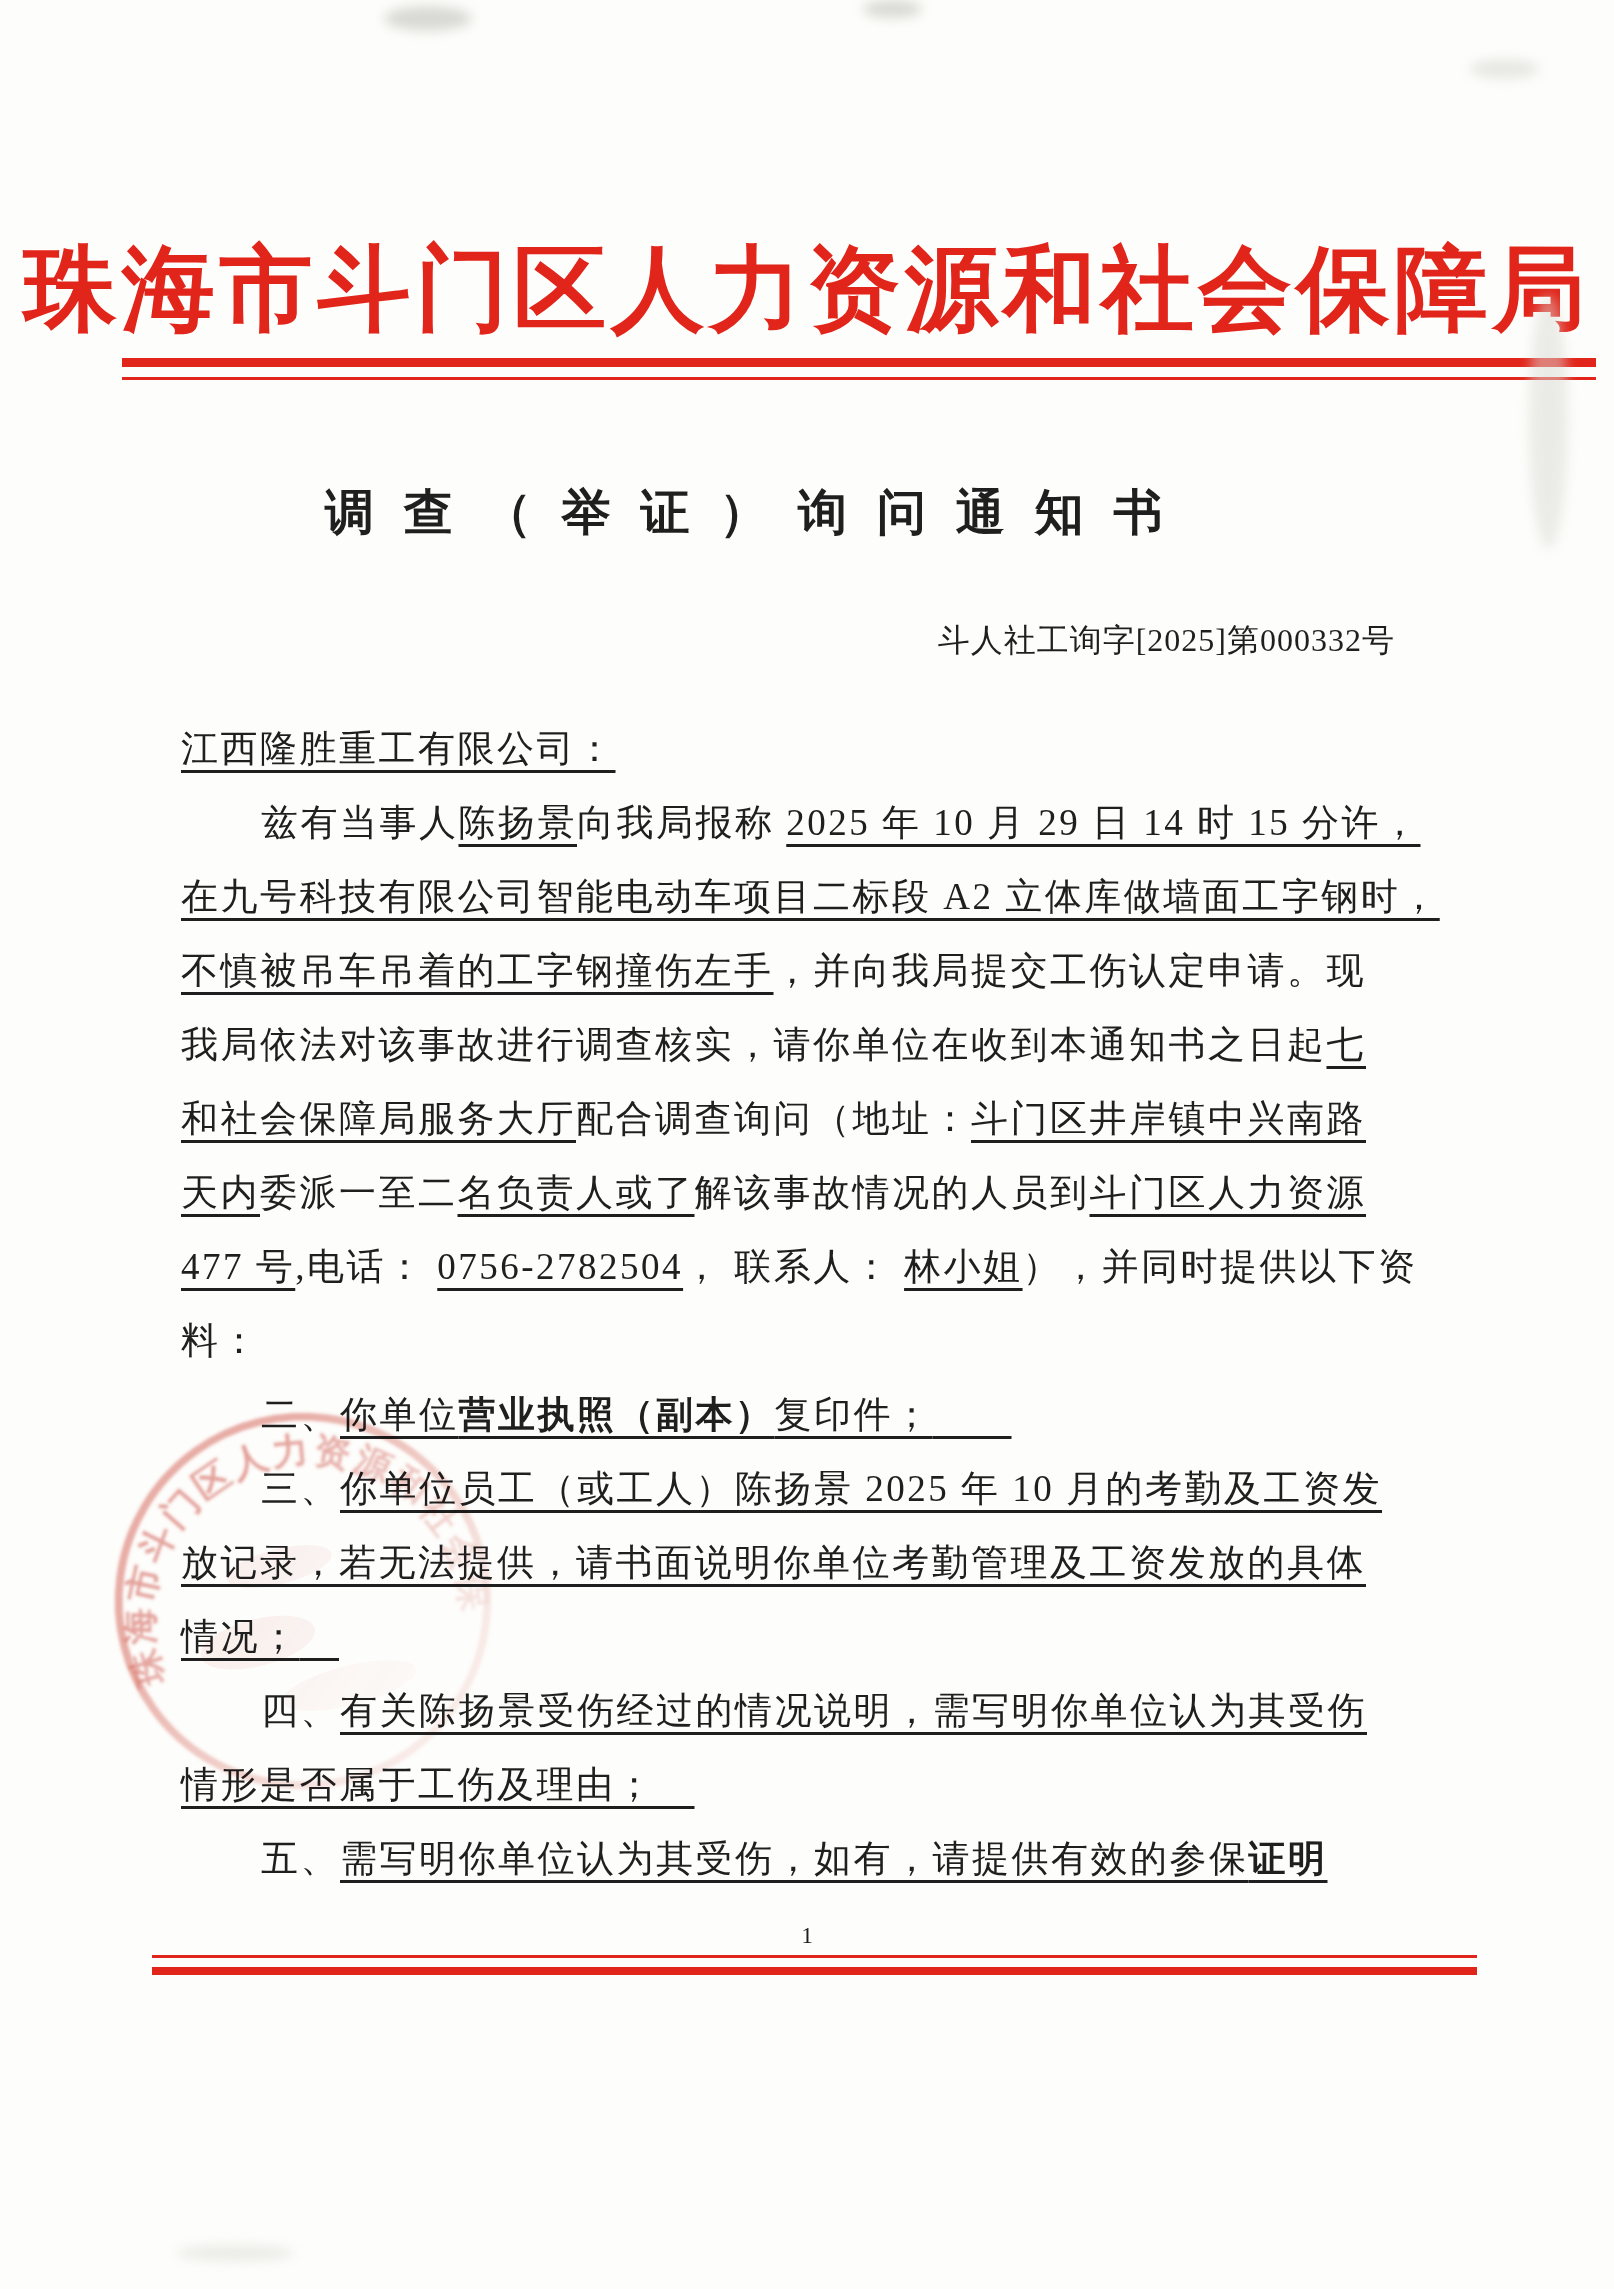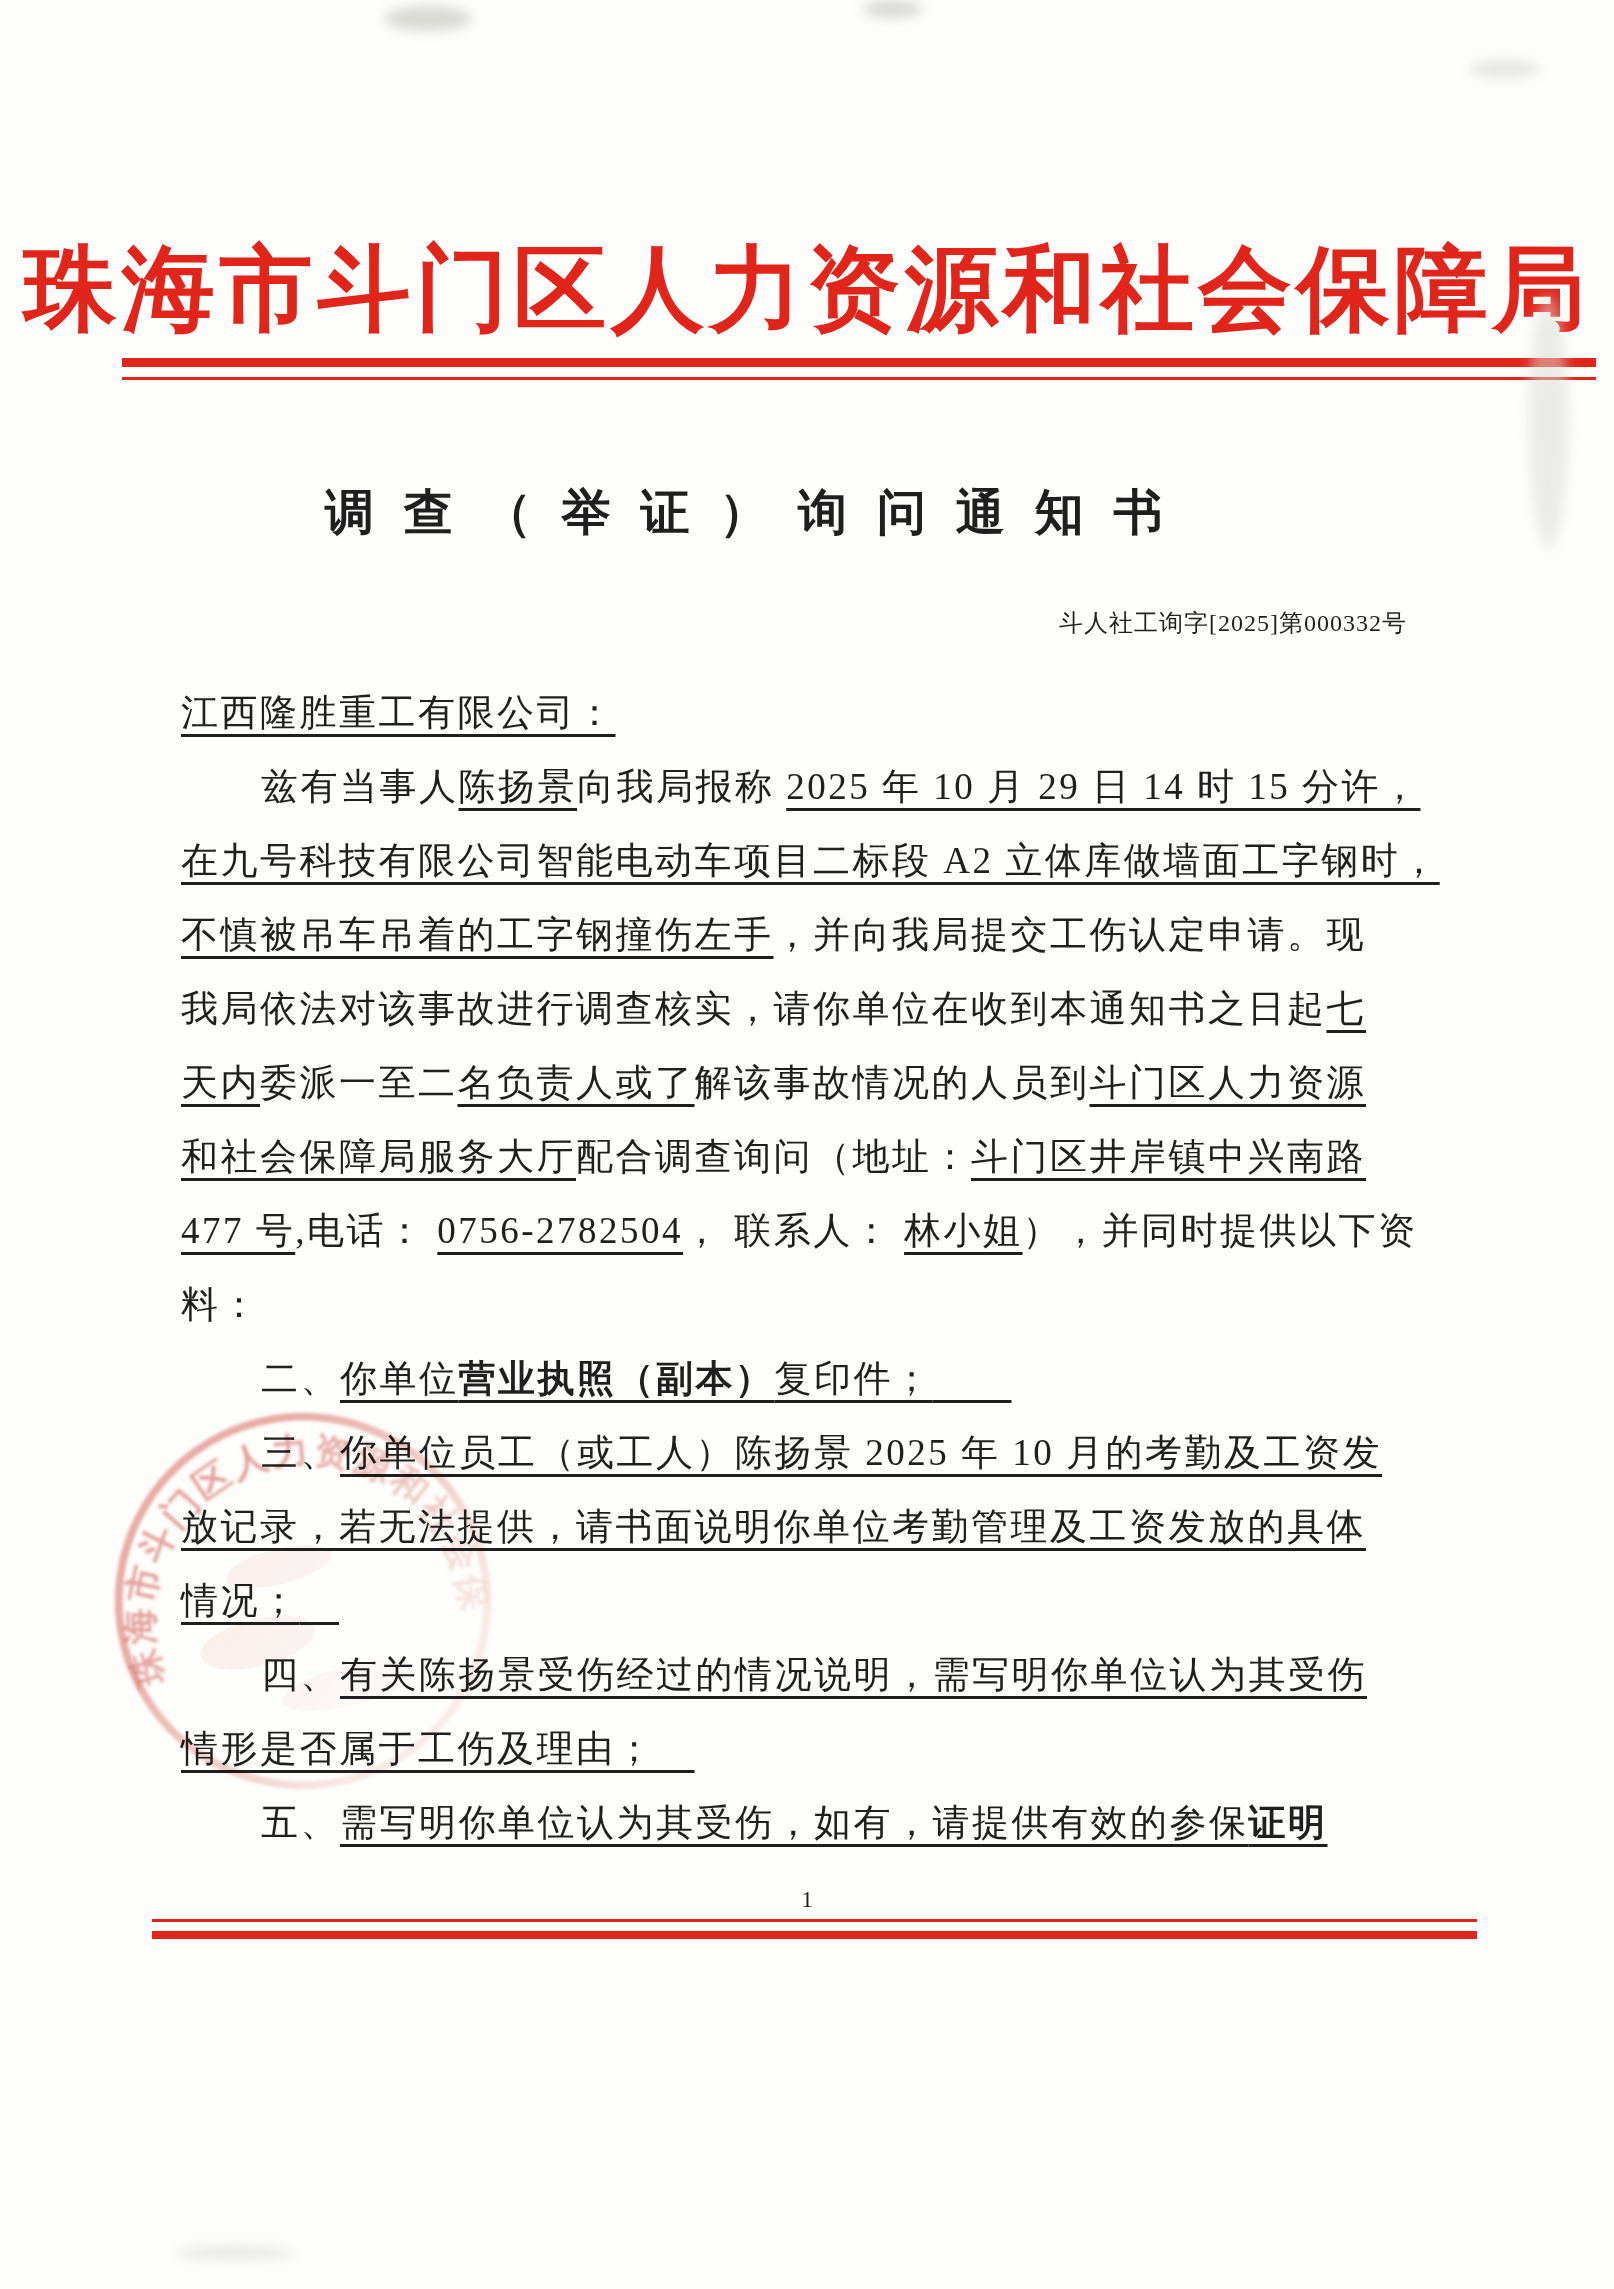--- a/index.html
+++ b/index.html
@@ -16,22 +16,22 @@
   }
   .rule{background:#e2251b;border:none;}
   .rule-thick-top{height:8.8px;margin:19.6px 17.6px 0 122px;}
   .rule-thin-top{height:2.9px;margin:9.8px 17.6px 0 122px;}
   
   .doc-title{
     margin:0;padding:100px 0 0 325px;
     font-size:49px;font-weight:700;letter-spacing:8.8px;white-space:nowrap;
   }
   .ref-number{
-    margin:4px;padding:57px 203px 0 0;text-align:right;
-    font-size:24px;letter-spacing:1px;white-space:nowrap;
+    margin:16px;padding:57px 203px 0 0;text-align:right;
+    font-size:32px;letter-spacing:1px;white-space:nowrap;
   }
   
   .body-text{padding:33px 106px 0 181px;}
   .line{height:74px;line-height:74px;font-size:37px;letter-spacing:2.5px;white-space:nowrap;}
   .line.addressee{font-size:37px;}
   .line.indent{padding-left:80px;}
   .u{text-decoration:underline;text-decoration-thickness:2.5px;text-underline-offset:8.8px;}
   .b{font-weight:700;}
   
   .page-number{margin-top:27.4px;text-align:center;font-size:23.5px;line-height:25.5px;}
@@ -70,22 +70,22 @@
 
   <h2 class="doc-title">调 查 （ 举 证 ） 询 问 通 知 书</h2>
   <div class="ref-number">斗人社工询字[2025]第000332号</div>
 
   <div class="body-text">
     <div class="line addressee"><span class="u">江西隆胜重工有限公司：</span></div>
     <div class="line indent"><span>兹有当事人</span><span class="u">陈扬景</span><span>向我局报称 </span><span class="u">2025 年 10 月 29 日 14 时 15 分许，</span></div>
     <div class="line"><span class="u">在九号科技有限公司智能电动车项目二标段 A2 立体库做墙面工字钢时，</span></div>
     <div class="line"><span class="u">不慎被吊车吊着的工字钢撞伤左手</span><span>，并向我局提交工伤认定申请。现</span></div>
     <div class="line"><span>我局依法对该事故进行调查核实，请你单位在收到本通知书之日起</span><span class="u">七</span></div>
+    <div class="line"><span class="u">和社会保障局服务大厅</span><span>配合调查询问（地址：</span><span class="u">斗门区井岸镇中兴南路</span></div>
     <div class="line"><span class="u">天内</span><span>委派一至二</span><span class="u">名负责人或了</span><span>解该事故情况的人员到</span><span class="u">斗门区人力资源</span></div>
-    <div class="line"><span class="u">和社会保障局服务大厅</span><span>配合调查询问（地址：</span><span class="u">斗门区井岸镇中兴南路</span></div>
     <div class="line"><span class="u">477 号</span><span>,电话： </span><span class="u">0756-2782504</span><span>， 联系人： </span><span class="u">林小姐</span><span>），并同时提供以下资</span></div>
     <div class="line"><span>料：</span></div>
     <div class="line indent"><span>二、</span><span class="u">你单位</span><span class="u b">营业执照（副本）</span><span class="u">复印件；</span><span class="u">　　</span></div>
     <div class="line indent"><span>三、</span><span class="u">你单位员工（或工人）陈扬景 2025 年 10 月的考勤及工资发</span></div>
     <div class="line"><span class="u">放记录，若无法提供，请书面说明你单位考勤管理及工资发放的具体</span></div>
     <div class="line"><span class="u">情况；</span><span class="u">　</span></div>
     <div class="line indent"><span>四、</span><span class="u">有关陈扬景受伤经过的情况说明，需写明你单位认为其受伤</span></div>
     <div class="line"><span class="u">情形是否属于工伤及理由；</span><span class="u">　</span></div>
     <div class="line indent"><span>五、</span><span class="u">需写明你单位认为其受伤，如有，请提供有效的参保</span><span class="u b">证明</span></div>
   </div>

